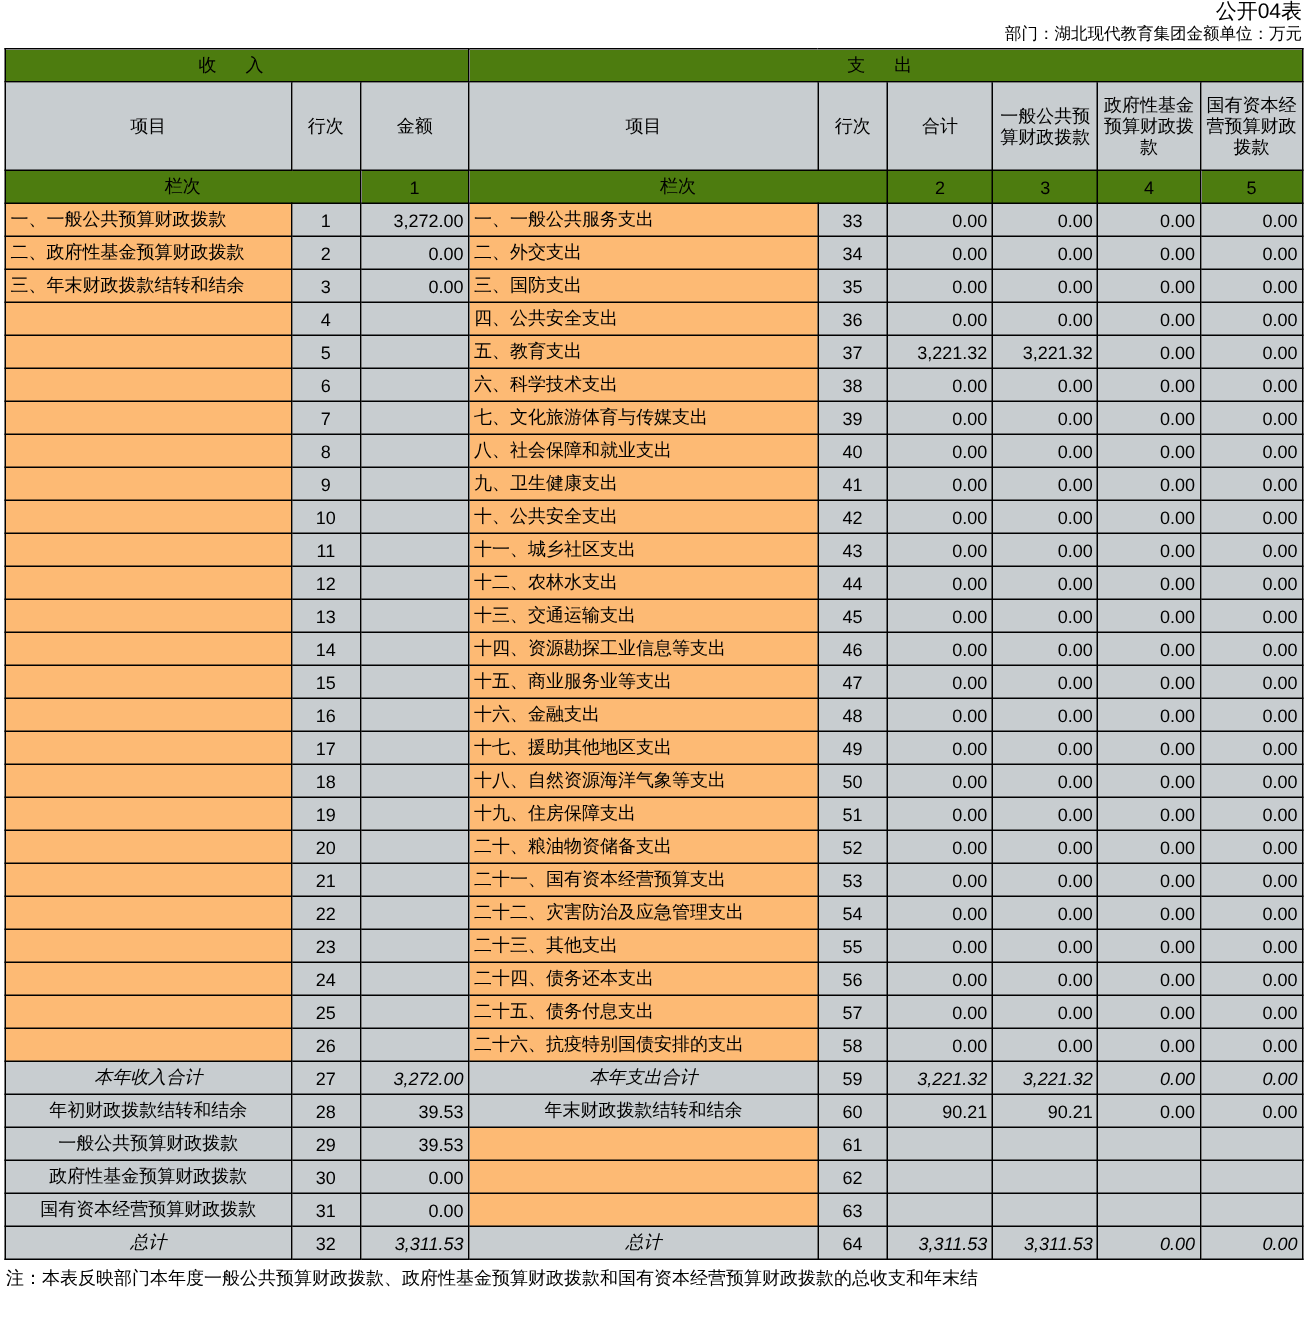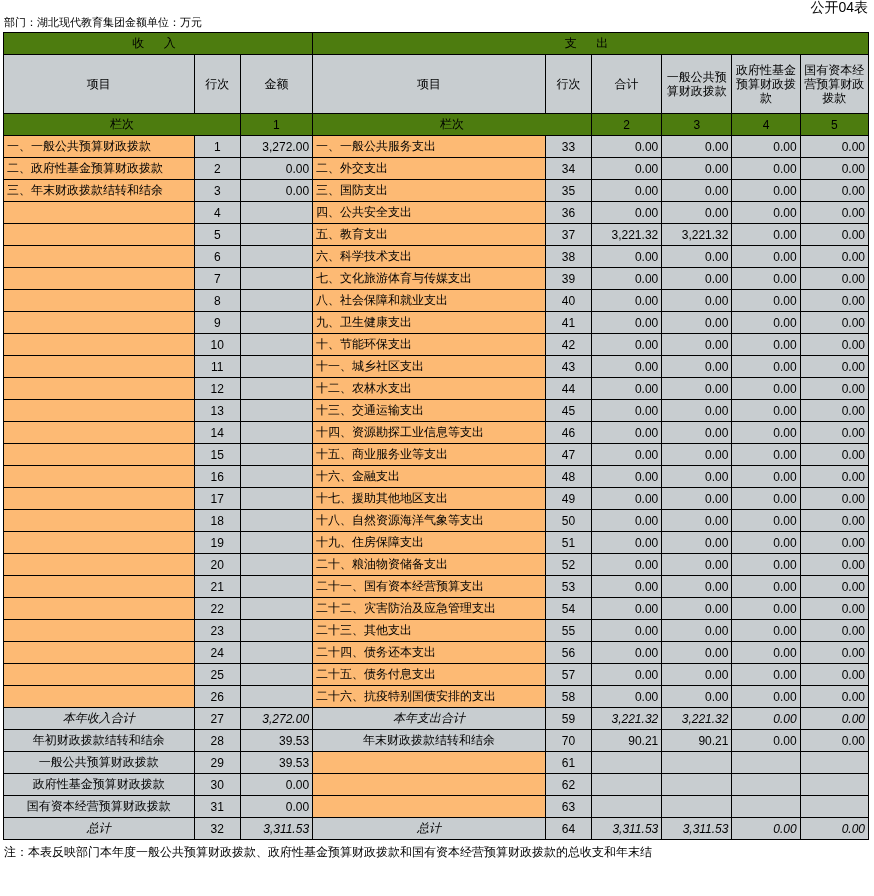--- a/index.html
+++ b/index.html
@@ -28,21 +28,21 @@
     letter-spacing: 1px;
   }
   .meta-right {
     text-align: right;
     font-size: 14px;
     padding-right: 6px;
     line-height: 15px;
   }
   .meta-row {
     display: flex;
-    justify-content: flex-start;
+    justify-content: flex-end;
     align-items: flex-end;
     font-size: 11px;
     padding: 0 6px 2px 4px;
   }
   .meta-left {
     font-size: 11px;
   }
   table.main {
     border-collapse: collapse;
     width: 866px;
@@ -247,21 +247,21 @@
           <td class="lbl-c">41</td>
           <td class="num">0.00</td>
           <td class="num">0.00</td>
           <td class="num">0.00</td>
           <td class="num">0.00</td>
         </tr>
         <tr>
           <td class="lbl"></td>
           <td class="lbl-c">10</td>
           <td class="num"></td>
-          <td class="lbl">十、节能环保支出</td>
+          <td class="lbl">十、公共安全支出</td>
           <td class="lbl-c">42</td>
           <td class="num">0.00</td>
           <td class="num">0.00</td>
           <td class="num">0.00</td>
           <td class="num">0.00</td>
         </tr>
         <tr>
           <td class="lbl"></td>
           <td class="lbl-c">11</td>
           <td class="num"></td>
@@ -446,21 +446,21 @@
           <td class="num bold">3,221.32</td>
           <td class="num bold">3,221.32</td>
           <td class="num bold">0.00</td>
           <td class="num bold">0.00</td>
         </tr>
         <tr>
           <td class="lbl-c">年初财政拨款结转和结余</td>
           <td class="lbl-c">28</td>
           <td class="num">39.53</td>
           <td class="lbl-c">年末财政拨款结转和结余</td>
-          <td class="lbl-c">70</td>
+          <td class="lbl-c">60</td>
           <td class="num">90.21</td>
           <td class="num">90.21</td>
           <td class="num">0.00</td>
           <td class="num">0.00</td>
         </tr>
         <tr>
           <td class="lbl-c">一般公共预算财政拨款</td>
           <td class="lbl-c">29</td>
           <td class="num">39.53</td>
           <td class="lbl"></td>

